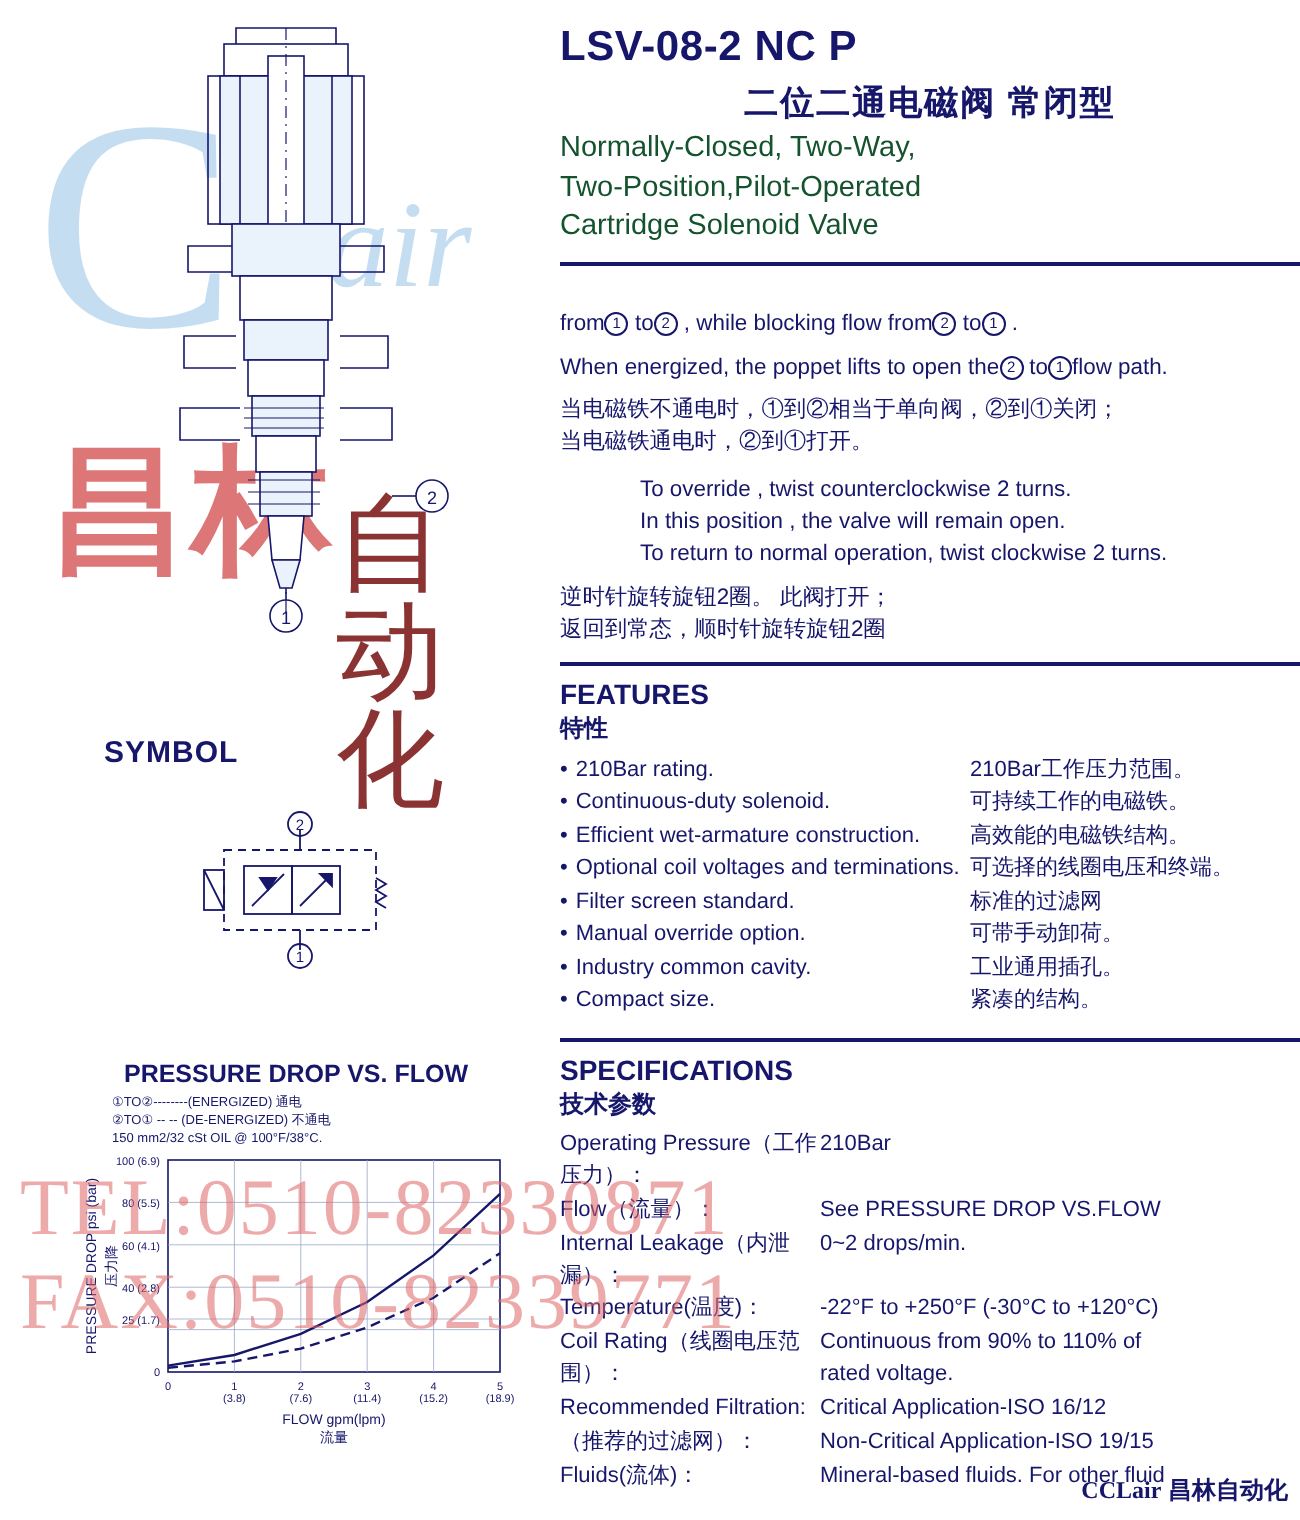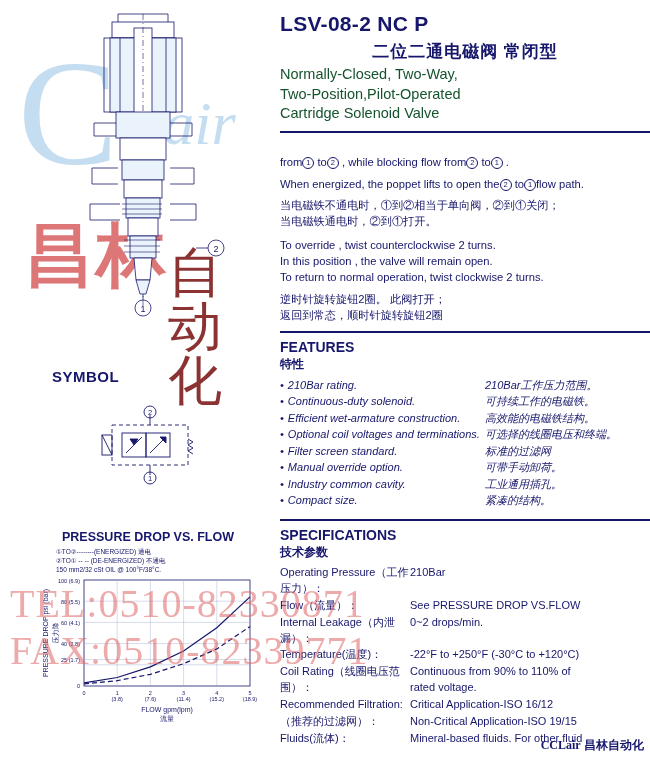--- a/index.html
+++ b/index.html
@@ -99,21 +99,21 @@
   }
   .rule{height:2px;background:#16166b;margin:7px 0 6px 0;}
   .para{font-size:11.2px;color:#16166b;line-height:1.42;margin:0 0 6px 0;}
   .circnum{
     display:inline-block;width:10px;height:10px;line-height:10px;
     border:1px solid #16166b;border-radius:50%;text-align:center;
     font-size:7.5px;vertical-align:1px;
   }
   .sec-h{font-size:14px;font-weight:bold;color:#16166b;margin:2px 0 0 0;}
   .sec-cn{font-size:12px;font-weight:bold;color:#16166b;margin:1px 0 4px 0;}
-  .feat-row{display:flex;font-size:11px;color:#16166b;line-height:1.5;font-style:italic;}
+  .feat-row{display:flex;font-size:11px;color:#16166b;line-height:1.5;}
   .feat-l{width:205px;}
   .feat-r{flex:1;}
   .bullet{margin-right:4px;}
   .spec-row{display:flex;font-size:11px;color:#16166b;line-height:1.45;margin-bottom:1px;}
   .spec-k{width:130px;font-weight:normal;}
   .spec-v{flex:1;}
   .footer{
     position:absolute;right:6px;bottom:6px;
     font-size:12px;color:#16166b;font-weight:bold;text-align:right;
   }
@@ -293,21 +293,21 @@
       <span>from</span><span class="circnum">1</span><span> to</span><span class="circnum">2</span><span> , while blocking flow from</span><span class="circnum">2</span><span> to</span><span class="circnum">1</span><span> .</span>
     </div>
 
     <div class="para">
       <span>When energized, the poppet lifts to open the</span><span class="circnum">2</span><span> to</span><span class="circnum">1</span><span>flow path.</span>
     </div>
 
     <div class="para">当电磁铁不通电时，①到②相当于单向阀，②到①关闭；</div>
     <div class="para" style="margin-top:-6px;">当电磁铁通电时，②到①打开。</div>
 
-    <div class="para" style="margin-top:8px;">
+    <div class="para" style="margin-top:8px;margin-left:40px;">
       <span>To  override , twist counterclockwise 2 turns.</span><br>
       <span>In this position , the valve will remain open.</span><br>
       <span>To return to normal operation, twist clockwise 2 turns.</span>
     </div>
     <div class="para" style="margin-bottom:0;">逆时针旋转旋钮2圈。  此阀打开；</div>
     <div class="para">返回到常态，顺时针旋转旋钮2圈</div>
 
     <div class="rule"></div>
 
     <div class="sec-h">FEATURES</div>

